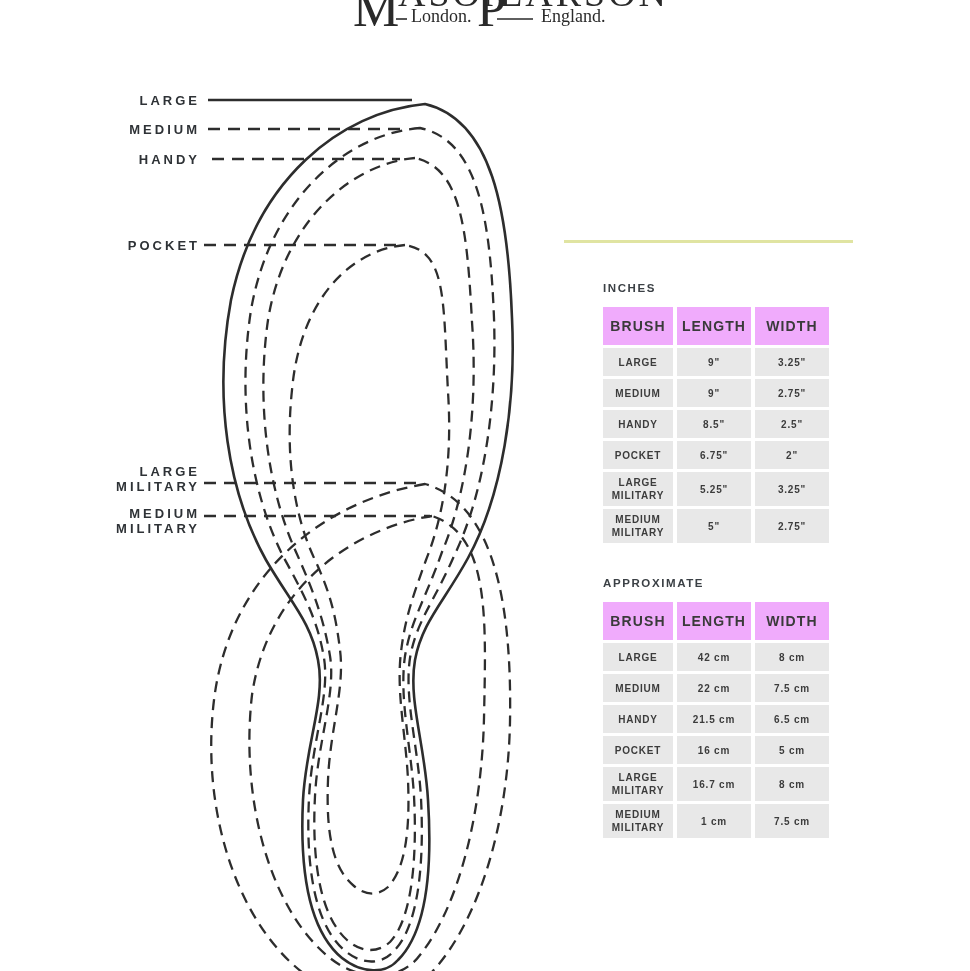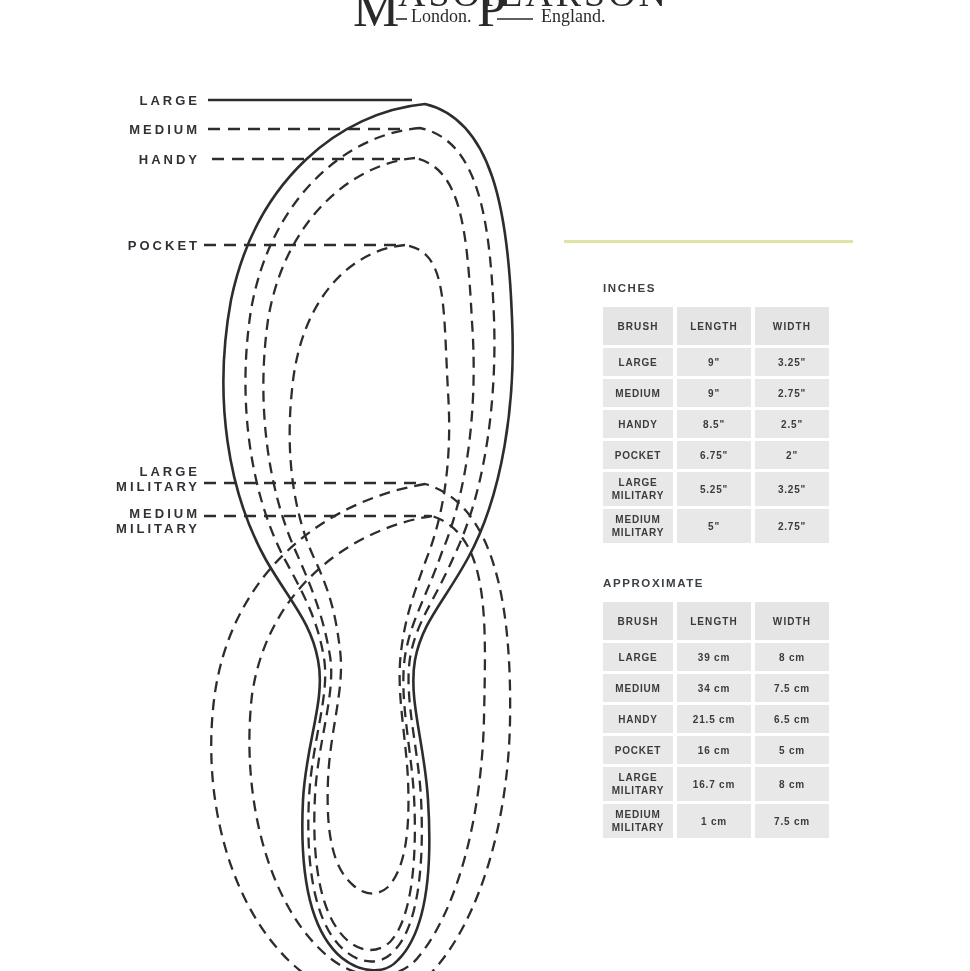--- a/index.html
+++ b/index.html
@@ -37,22 +37,22 @@
   .unit-cm{top:577px;}
   .sg-table{
     position:absolute;left:603px;width:226px;display:grid;
     grid-template-columns:70px 74px 74px;
     grid-template-rows:38px 28px 28px 28px 28px 34px 34px;
     gap:3px 4px;background:#ffffff;
   }
   .t-inches{top:307px;}
   .t-cm{top:602px;}
   .th{
-    background:#e5e5e5;display:flex;align-items:center;justify-content:center;
-    font-size:10px;font-weight:700;letter-spacing:1.1px;color:#3a3a3a;
+    background:#f0abfc;display:flex;align-items:center;justify-content:center;
+    font-size:14px;font-weight:700;letter-spacing:1.1px;color:#3a3a3a;
   }
   .td{
     background:#e8e8e8;display:flex;align-items:center;justify-content:center;
     font-size:10px;font-weight:600;letter-spacing:0.8px;color:#3c3c3c;
     text-align:center;line-height:1.3;padding:0 2px;box-sizing:border-box;
   }
 </style>
 </head>
 <body>
 
@@ -197,25 +197,25 @@
     <div class="td">2.75"</div>
   </div>
 
   <div class="unit-label unit-cm">APPROXIMATE</div>
   <div class="sg-table t-cm">
     <div class="th">BRUSH</div>
     <div class="th">LENGTH</div>
     <div class="th">WIDTH</div>
 
     <div class="td">LARGE</div>
-    <div class="td">39 cm</div>
+    <div class="td">42 cm</div>
     <div class="td">8 cm</div>
 
     <div class="td">MEDIUM</div>
-    <div class="td">34 cm</div>
+    <div class="td">22 cm</div>
     <div class="td">7.5 cm</div>
 
     <div class="td">HANDY</div>
     <div class="td">21.5 cm</div>
     <div class="td">6.5 cm</div>
 
     <div class="td">POCKET</div>
     <div class="td">16 cm</div>
     <div class="td">5 cm</div>
 

